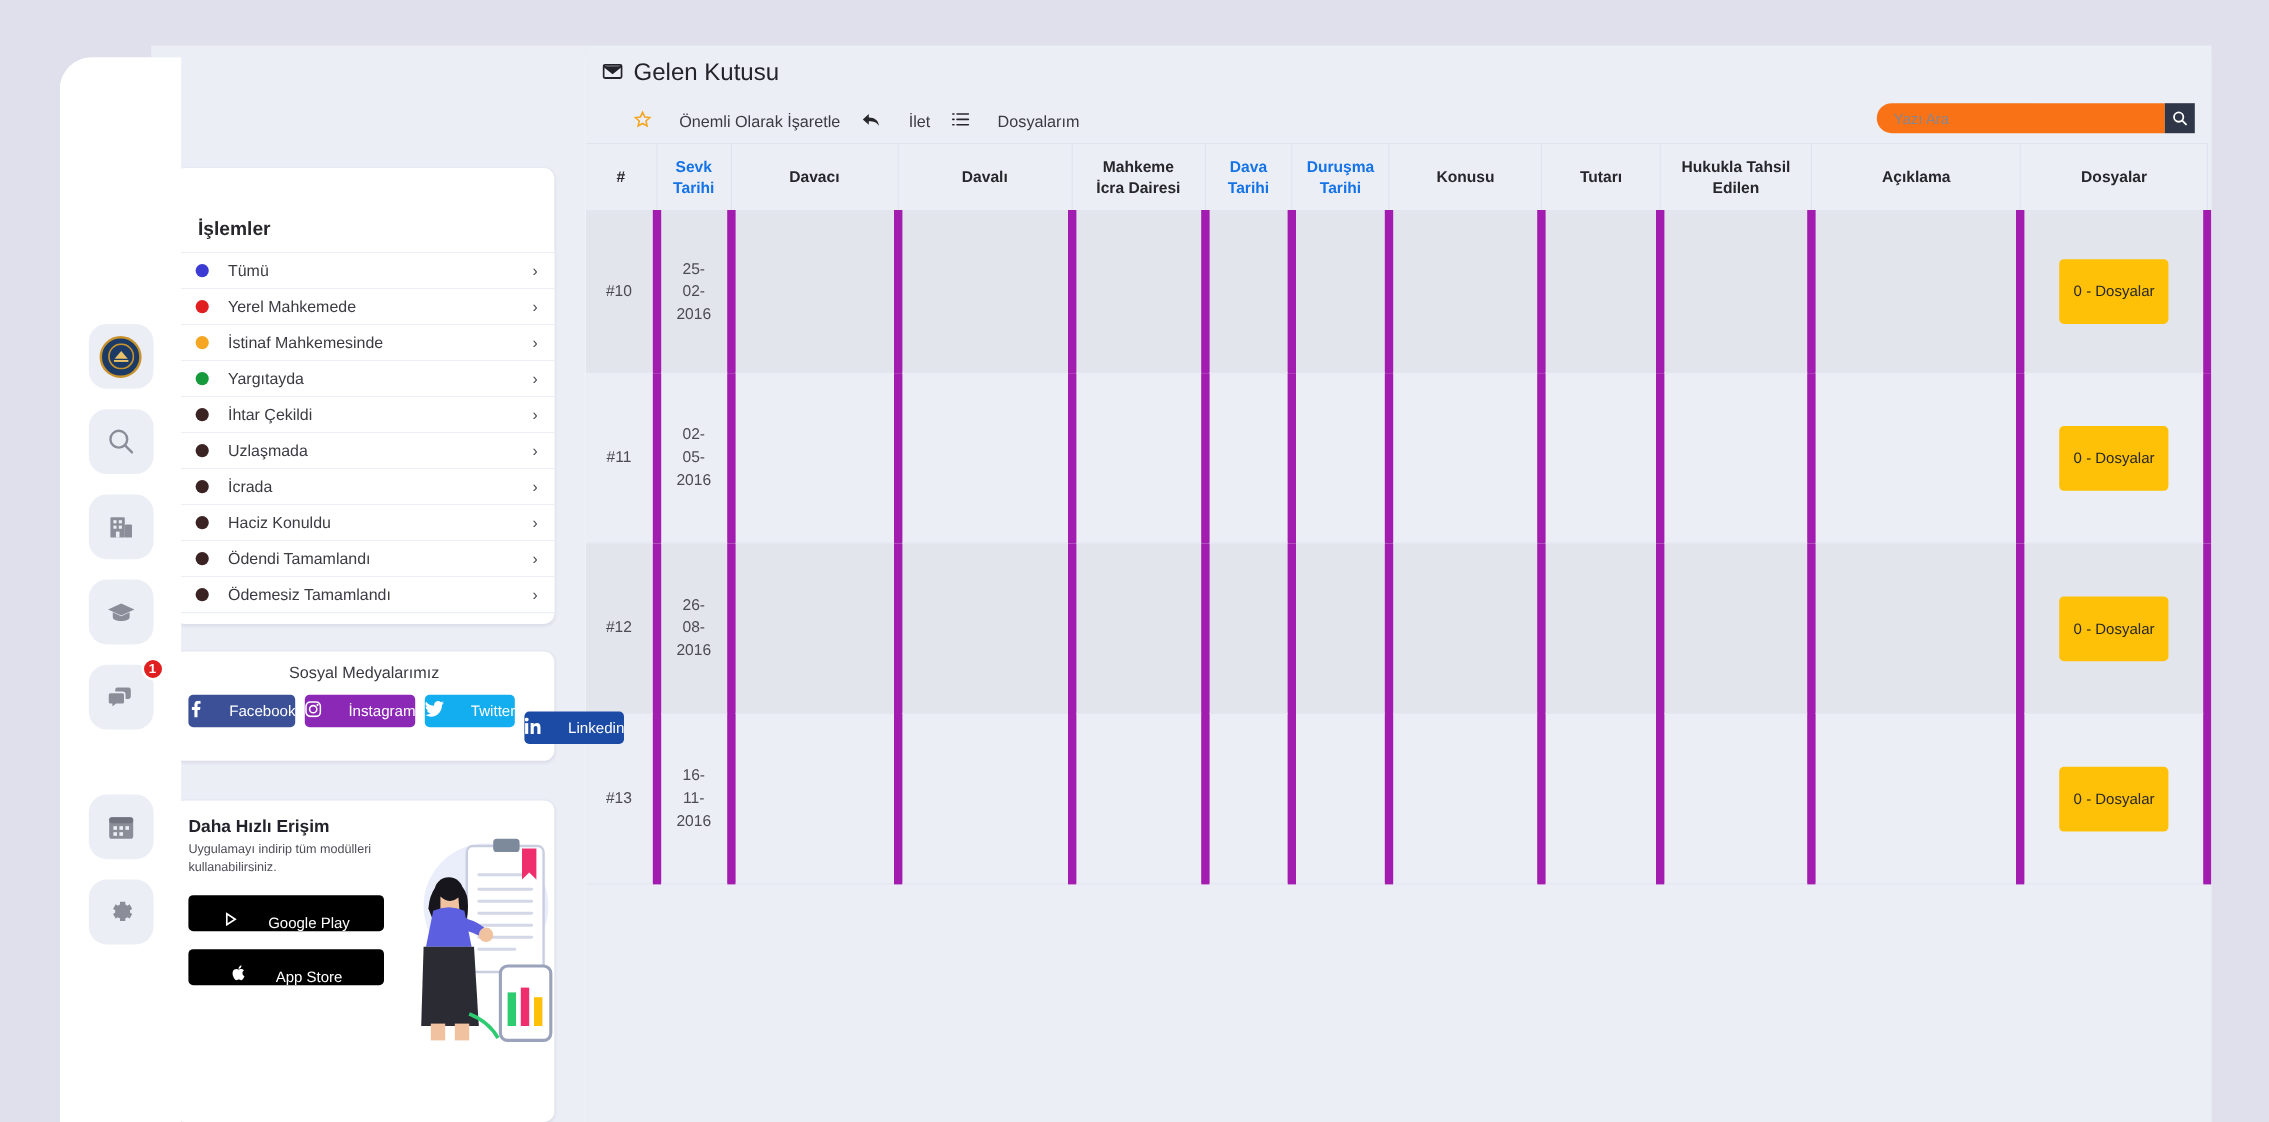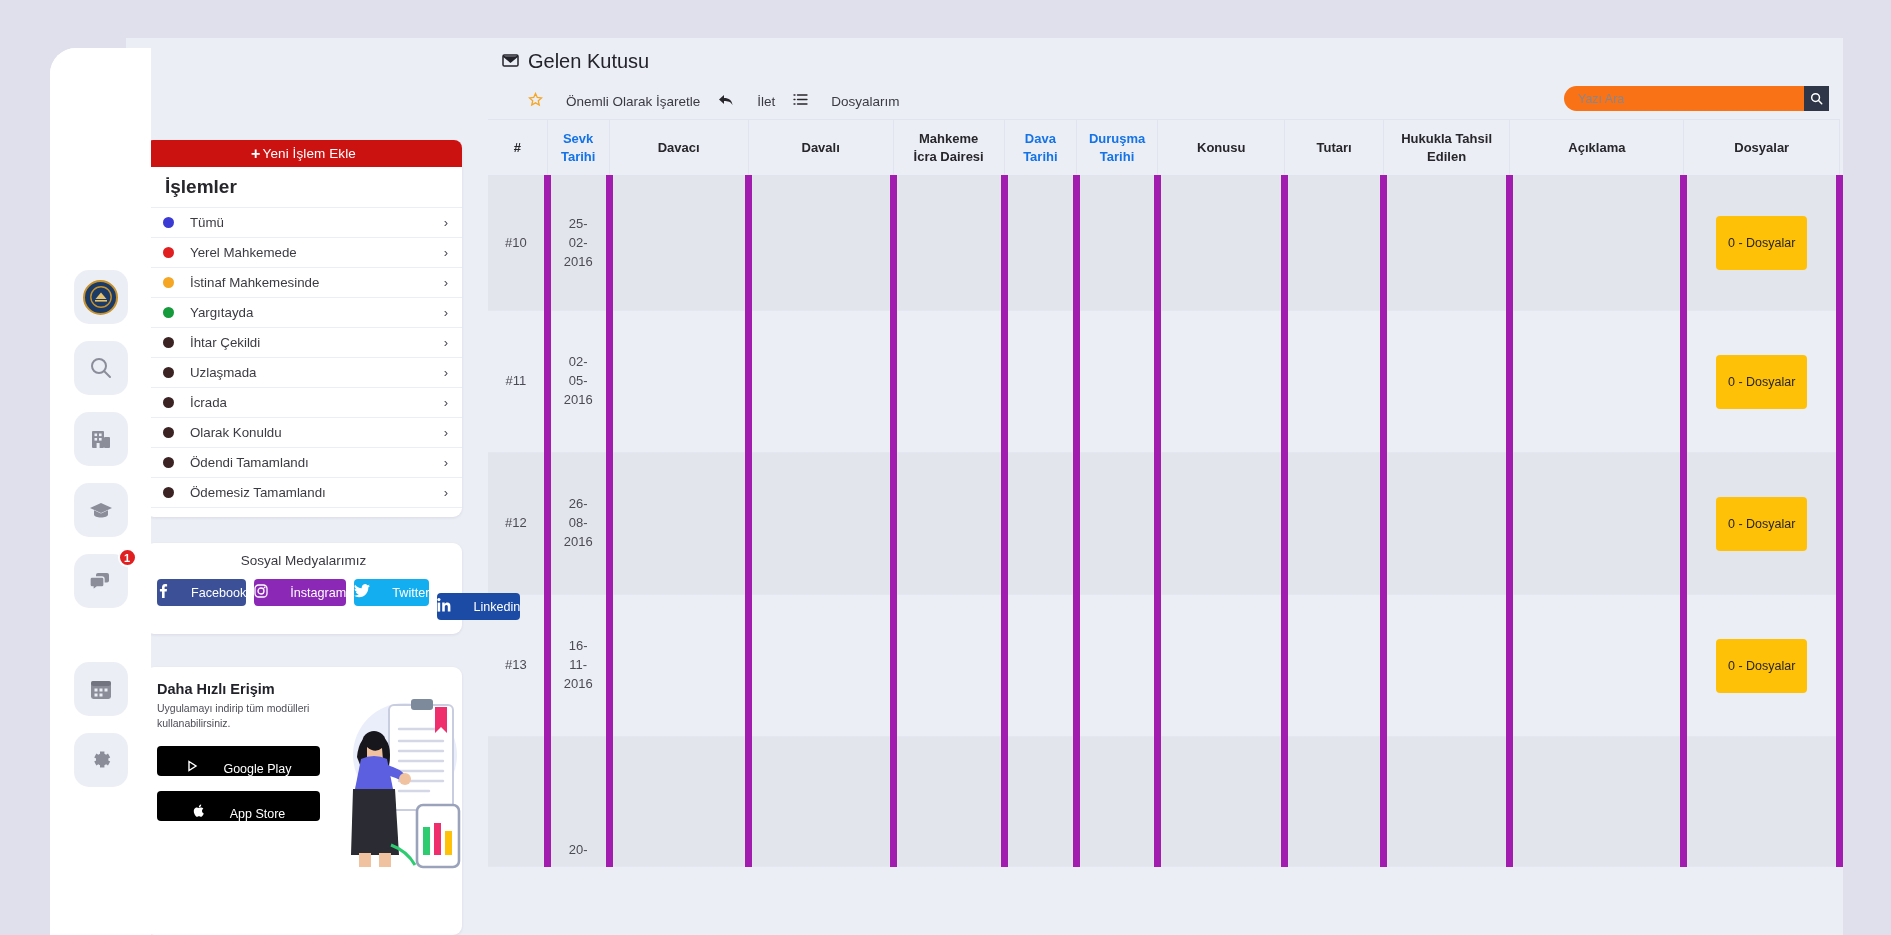--- a/index.html
+++ b/index.html
@@ -135,23 +135,24 @@
     border: none;
     border-radius: 8px 8px 0 0;
     height: 27px;
     font-size: 13.5px;
     font-family: "Liberation Sans", sans-serif;
     cursor: pointer;
     letter-spacing: .1px;
   }
   .btn-new .plus { font-size: 16px; font-weight: bold; margin-right: 2px; vertical-align: -1px; }
   .ops-title {
-    font-size: 19px; font-weight: bold; color: #26262b;
+    font-size: 16px; font-weight: bold; color: #26262b;
     padding: 9px 0 9px 20px;
     border-bottom: 1px solid #eceef6;
+    margin-top: 34px;
   }
   .op-row {
     display: flex; align-items: center;
     height: 30px;
     padding: 0 14px 0 18px;
     border-bottom: 1px solid #eceef6;
     cursor: pointer;
     background: #fff;
   }
   .op-dot {
@@ -436,23 +437,20 @@
           <path d="M22.2 14.6l-1.9-1.1a7.6 7.6 0 0 0 0-2l1.9-1.1-2.2-3.8-1.9 1.1a7.6 7.6 0 0 0-1.7-1V4.4h-4.4v2.3a7.6 7.6 0 0 0-1.7 1L8.4 6.6 6.2 10.4l1.9 1.1a7.6 7.6 0 0 0 0 2l-1.9 1.1 2.2 3.8 1.9-1.1a7.6 7.6 0 0 0 1.7 1v2.3h4.4v-2.3a7.6 7.6 0 0 0 1.7-1l1.9 1.1z"></path>
         </svg>
       </span>
     </div>
   </div>
 
   <div class="midcol"></div>
 
 
   <div class="card panel-ops">
-    <button class="btn-new">
-      <span class="plus">+</span><span>Yeni İşlem Ekle</span>
-    </button>
     <div class="ops-title">İşlemler</div>
     <div id="ops-list">
         <div class="op-row">
           <span class="op-dot" style="background:#3b3bd4"></span>
           <span class="op-label">Tümü</span>
           <span class="op-chev">›</span>
         </div>
         <div class="op-row">
           <span class="op-dot" style="background:#e02020"></span>
           <span class="op-label">Yerel Mahkemede</span>
@@ -478,21 +476,21 @@
           <span class="op-label">Uzlaşmada</span>
           <span class="op-chev">›</span>
         </div>
         <div class="op-row">
           <span class="op-dot" style="background:#3b2323"></span>
           <span class="op-label">İcrada</span>
           <span class="op-chev">›</span>
         </div>
         <div class="op-row">
           <span class="op-dot" style="background:#3b2323"></span>
-          <span class="op-label">Olarak Konuldu</span>
+          <span class="op-label">Haciz Konuldu</span>
           <span class="op-chev">›</span>
         </div>
         <div class="op-row">
           <span class="op-dot" style="background:#3b2323"></span>
           <span class="op-label">Ödendi Tamamlandı</span>
           <span class="op-chev">›</span>
         </div>
         <div class="op-row">
           <span class="op-dot" style="background:#3b2323"></span>
           <span class="op-label">Ödemesiz Tamamlandı</span>
@@ -728,34 +726,20 @@
               <td></td>
               <td></td>
               <td></td>
               <td></td>
               <td></td>
               <td></td>
               <td></td>
               <td></td>
               <td><button class="btn-files">0 - Dosyalar</button></td>
             </tr>
-            <tr class="alt" style="height: 130px;">
-              <td></td>
-              <td class="nowrap-date" style="vertical-align: bottom;">20-</td>
-              <td></td>
-              <td></td>
-              <td></td>
-              <td></td>
-              <td></td>
-              <td></td>
-              <td></td>
-              <td></td>
-              <td></td>
-              <td></td>
-            </tr>
           </tbody>
       </table>
     </div>
   </div>
 
   <div class="edge-inner"></div>
   <div class="edge"></div>
 </div>
 
 </body></html>

